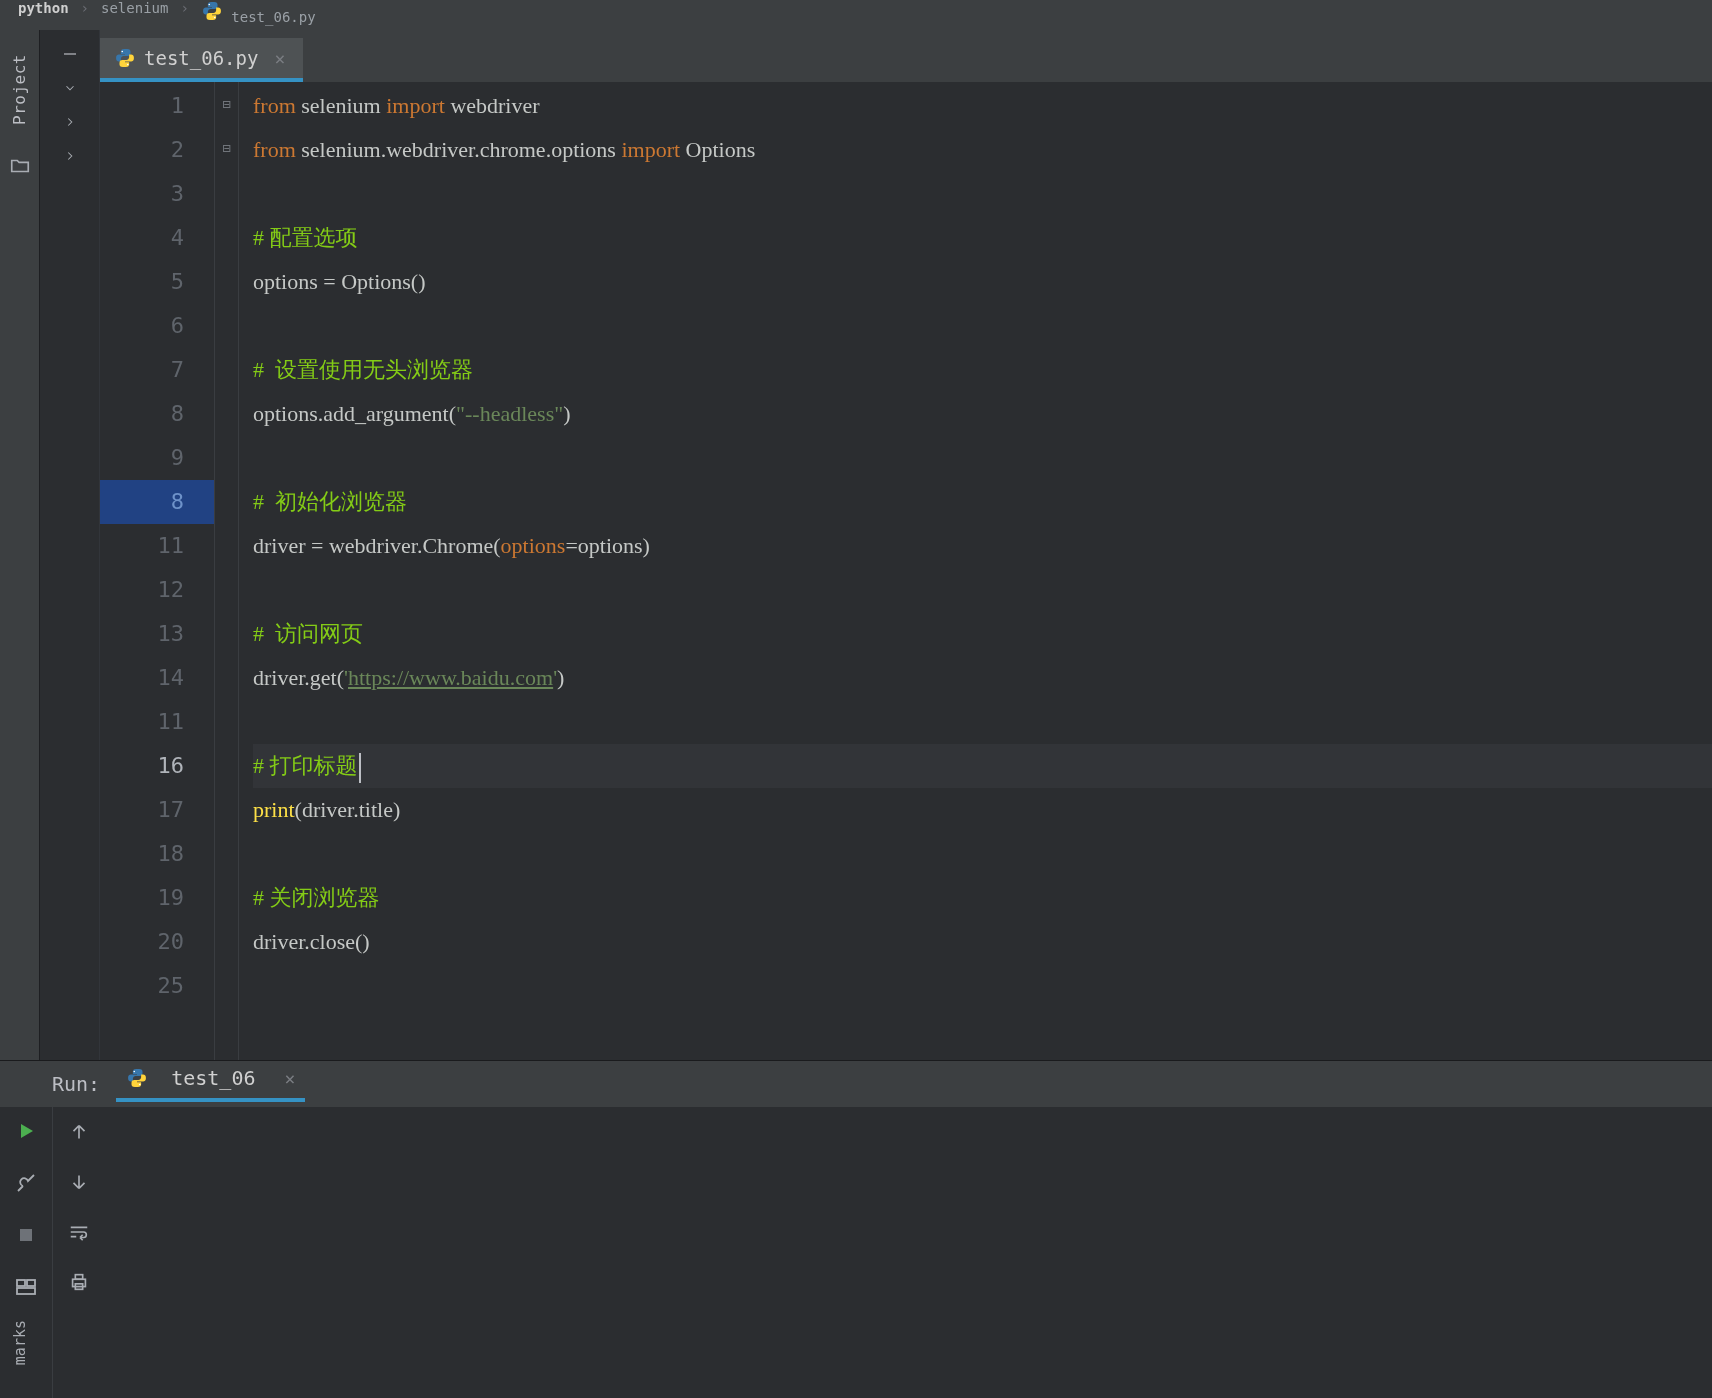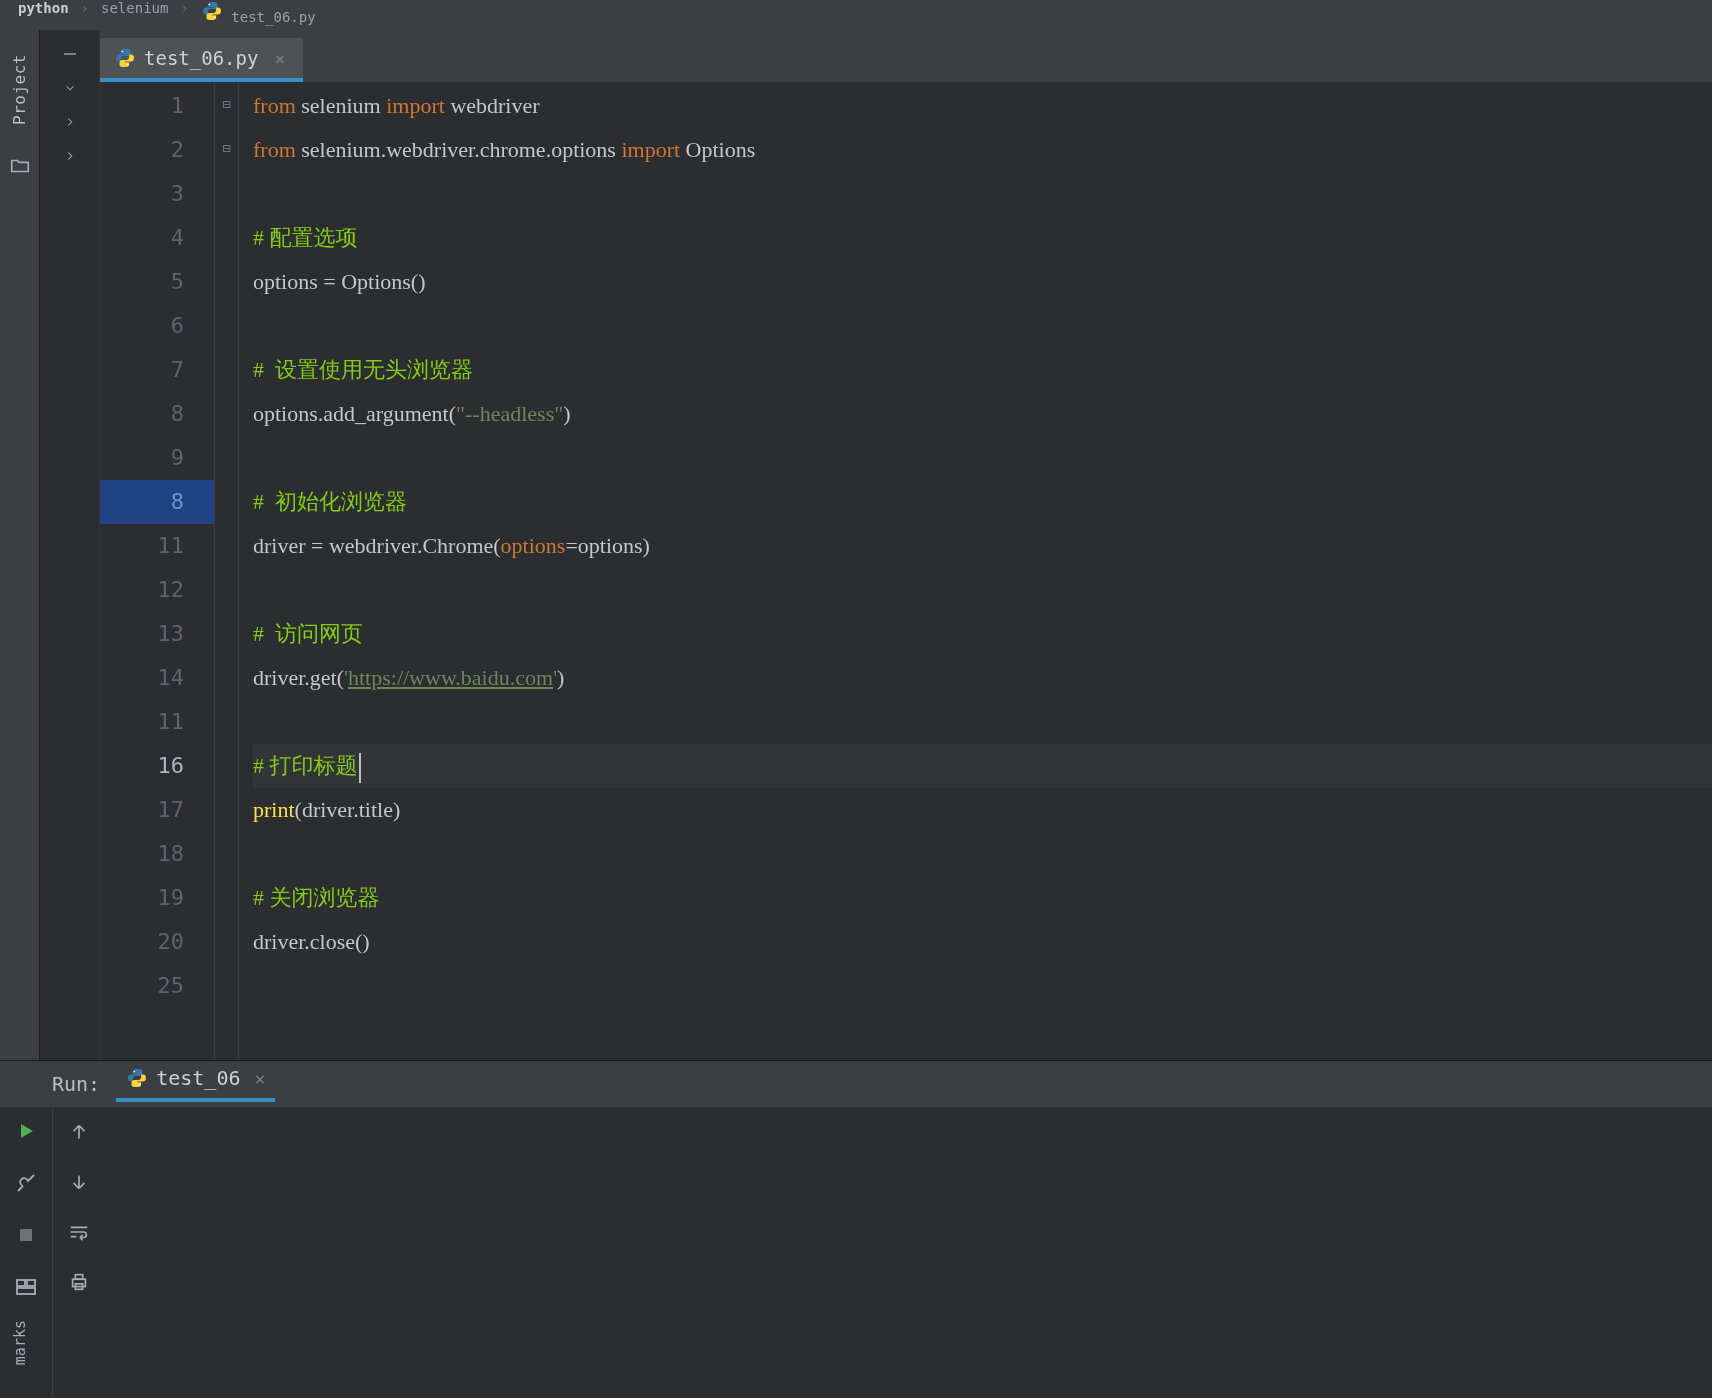--- a/index.html
+++ b/index.html
@@ -187,21 +187,21 @@
     align-items: center;
     background: #3c3f41;
     padding-left: 52px;
     gap: 16px;
     font-size: 20px;
   }
   .run-header .lbl { color: #bcbec4; }
   .run-tab {
     display: flex;
     align-items: center;
-    gap: 8px;
+    gap: 23px;
     padding: 0 10px 8px 10px;
     border-bottom: 4px solid #3592c4;
     color: #d0d0d0;
   }
   .run-tab .close { color:#7a7d82; font-size:18px; margin-left:6px; }
 
   .run-body {
     flex: 1;
     display: flex;
   }

